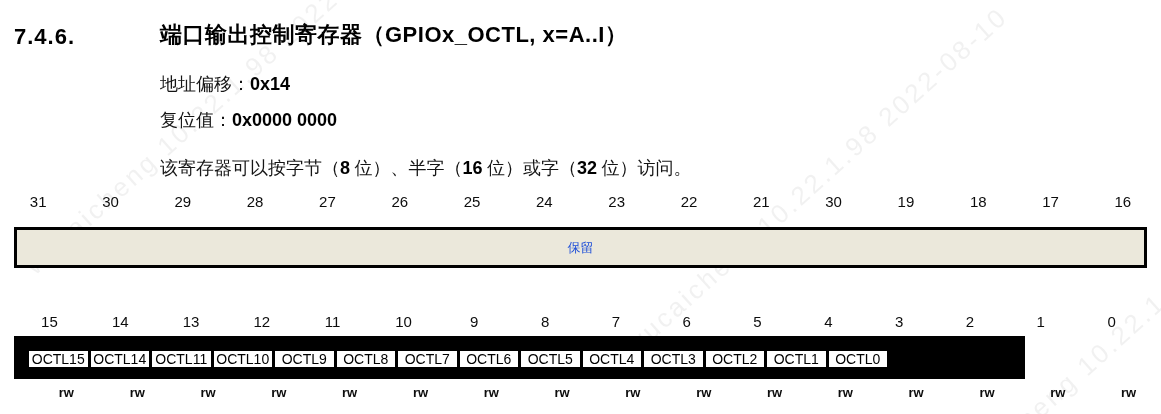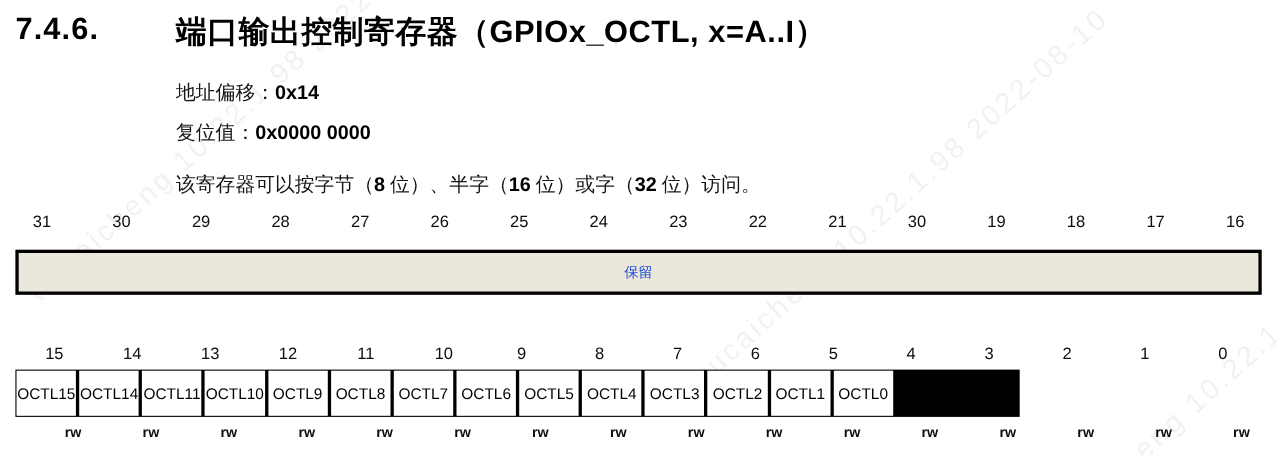--- a/index.html
+++ b/index.html
@@ -6,22 +6,22 @@
   body{width:1161px;height:414px;position:relative;overflow:hidden;
        font-family:"Liberation Sans","DejaVu Sans",sans-serif;color:#111;}
   .page{position:absolute;inset:0;overflow:hidden;background:#fff;}
 
   
   .wm{position:absolute;white-space:nowrap;color:rgba(120,120,120,0.10);
       font-size:26px;letter-spacing:3px;transform:rotate(-42deg);
       transform-origin:left bottom;pointer-events:none;}
 
   
-  .heading{position:absolute;left:14px;top:10px;display:flex;align-items:flex-start;
-           font-weight:bold;font-size:28px;color:#000;}
+  .heading{position:absolute;left:14px;top:20px;display:flex;align-items:flex-end;
+           font-weight:bold;font-size:22px;color:#000;}
   .sec-num{width:146px;letter-spacing:1px;}
   .sec-title{font-family:"Liberation Sans","DejaVu Sans",sans-serif;letter-spacing:0.5px;}
 
   
   .info-line{position:absolute;left:160px;font-size:18px;
              font-family:"Liberation Serif","DejaVu Serif",serif;color:#151515;}
   .info-line .val{font-family:"Liberation Sans","DejaVu Sans",sans-serif;
                   font-weight:bold;color:#000;}
   #addr-line{top:72px;}
   #reset-line{top:108px;}
@@ -35,23 +35,23 @@
             font-size:15px;color:#0d0d0d;}
   #high-bits{top:193px;gap:24px;}
   #low-bits{top:289px;margin-top:24px;}
 
   .reserved-box{position:absolute;left:14px;top:227px;width:1133px;height:41px;
                 box-sizing:border-box;background:#ebe8db;border:3px solid #000;
                 display:flex;align-items:center;justify-content:center;
                 font-size:13px;color:#1d4ed8;
                 font-family:"Liberation Serif","DejaVu Serif",serif;}
 
-  .field-row{position:absolute;left:14px;top:336px;width:913px;height:43px;
+  .field-row{position:absolute;left:14px;top:336px;width:1011px;height:43px;
              box-sizing:border-box;background:#000;display:grid;
-             grid-template-columns:repeat(16,1fr);gap:3px;padding:1px;text-align:right;}
+             grid-template-columns:repeat(16,1fr);gap:3px;padding:15px;text-align:right;}
   .field-cell{background:#fff;display:flex;align-items:center;justify-content:center;
               font-size:14px;color:#000;}
 
   .access-row{position:absolute;left:31px;top:385px;width:1133px;display:grid;
               grid-template-columns:repeat(16,1fr);text-align:center;
               font-size:13px;color:#0d0d0d;font-weight:bold;}
 </style>
 </head>
 <body>
 

